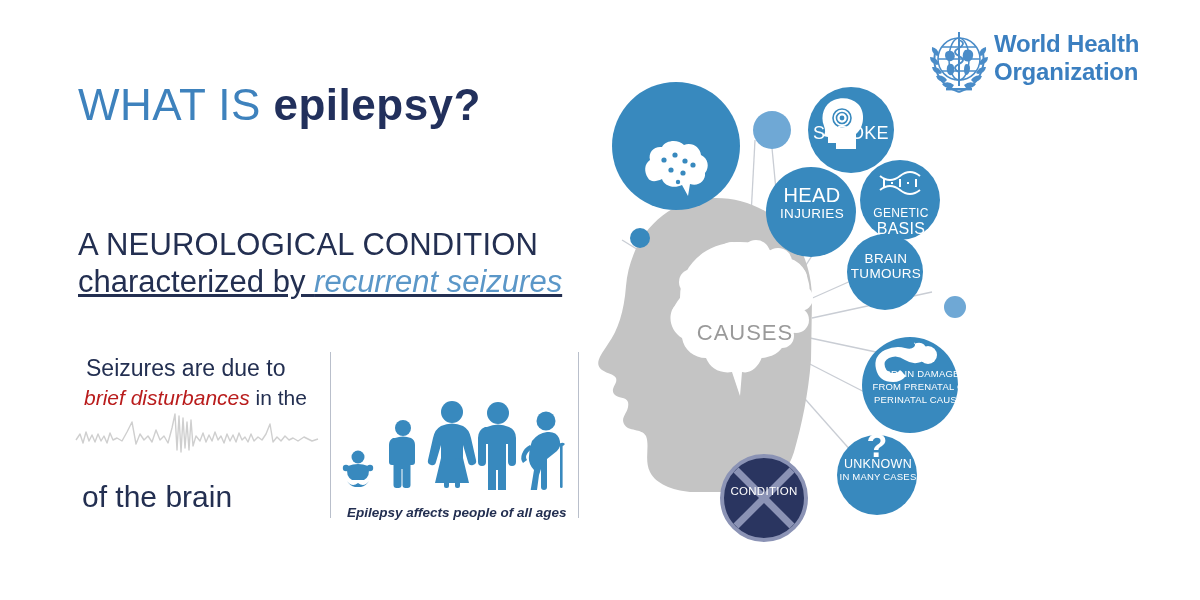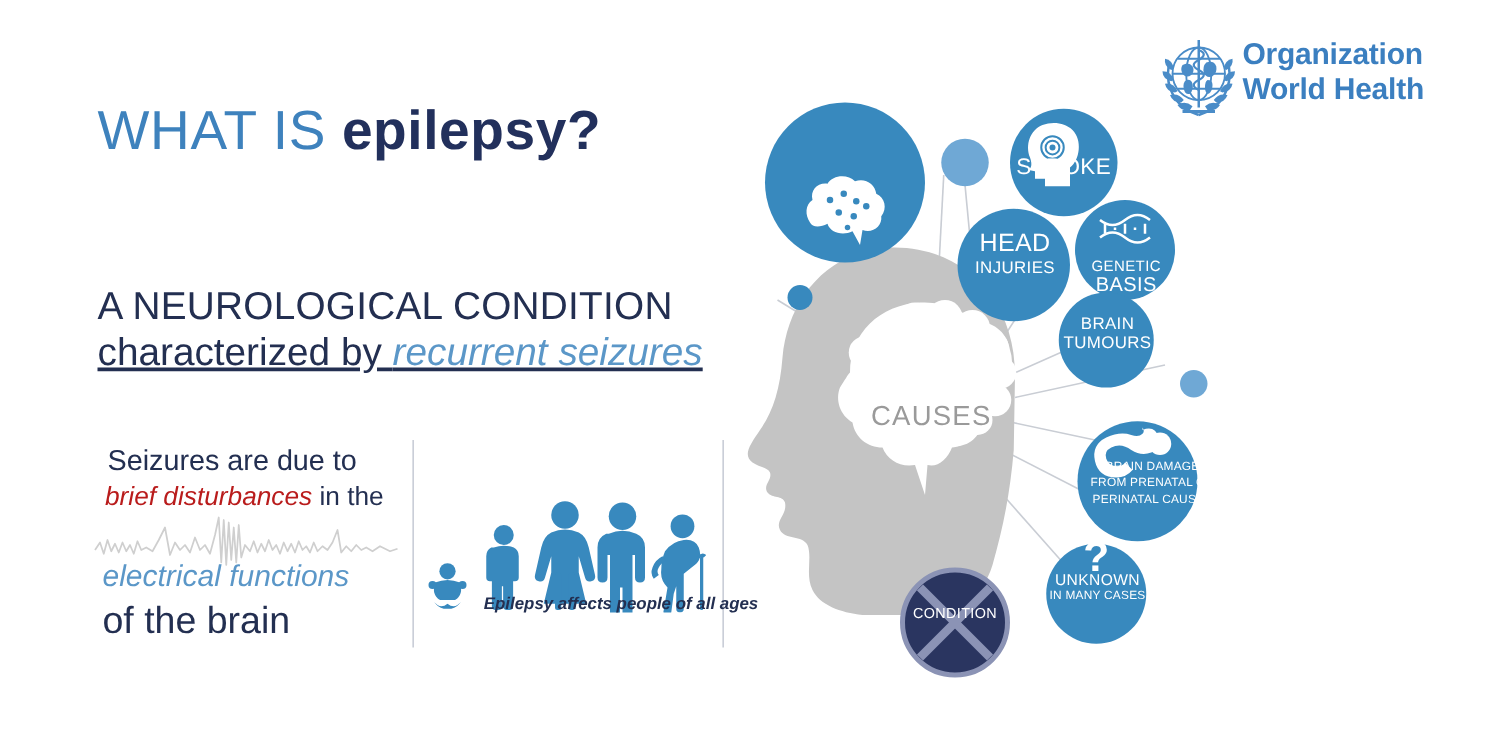--- a/index.html
+++ b/index.html
@@ -42,22 +42,22 @@
 
   .divider{
     position:absolute;width:1px;background:#b9bfcb;
   }
   .divider-left{left:330px;top:352px;height:166px;}
   .divider-right{left:578px;top:352px;height:166px;}
 
   
   .people{position:absolute;left:340px;top:395px;width:230px;height:95px;}
   .people-caption{
-    position:absolute;left:347px;top:475px;font-size:13.5px;
-    font-style:italic;font-weight:700;color:#232f51;white-space:nowrap;margin-left:40px;
+    position:absolute;left:347px;top:505px;font-size:13.5px;
+    font-style:italic;font-weight:700;color:#232f51;white-space:nowrap;
   }
 
   
   .who-logo{position:absolute;left:928px;top:26px;width:250px;height:76px;}
   .who-text{
     position:absolute;left:66px;top:4px;
     font-size:24px;font-weight:700;line-height:1.16;color:#3b7fc0;
     letter-spacing:-0.2px;
   }
 
@@ -112,21 +112,20 @@
         <polyline fill="none" stroke="#cfcfcf" stroke-width="1.4" stroke-linejoin="round" points="4,30 8,24 11,33 14,22 17,31 20,25 23,32 26,24 29,31 32,26 35,33 38,23 41,30 45,28
                   50,31 55,22 60,12 64,34 68,24 72,30 76,26 80,32 84,20 88,30 92,26 96,33
                   100,18 103,4 105,40 107,6 109,42 111,8 113,38 115,12 117,40 119,10 121,36
                   124,26 128,31 131,23 134,32 137,25 140,31 143,22 146,30 149,26 152,33
                   155,24 158,31 161,25 164,32 167,23 170,30 173,27 176,32 179,24 182,31
                   186,27 190,30 194,24 198,14 201,32 205,27 209,31 213,26 217,30 221,28
                   226,31 232,27 240,31 246,29"></polyline>
       </svg>
       <div class="eeg-line eeg-l1">Seizures are due to</div>
       <div class="eeg-line eeg-l2"><span class="em">brief disturbances</span><span> in the</span></div>
-      <div class="eeg-line eeg-l3">electrical functions</div>
       <div class="eeg-line eeg-l4">of the brain</div>
     </div>
 
     <div class="divider divider-left"></div>
     <div class="divider divider-right"></div>
 
     <svg class="people" viewBox="0 0 230 95">
       <g fill="#3889be">
 
         <g>
@@ -197,22 +196,22 @@
         <path d="M38,38 q4,0 4,4 q0,5 -3,7 q-3,0 -3,-5 q0,-5 2,-6z"></path>
       </g>
 
       <g stroke="#4a8cc8" fill="none" stroke-width="2">
         <line x1="31" y1="6" x2="31" y2="60"></line>
         <path d="M31,14 q8,3 0,8 q-8,4 0,8 q8,4 0,8 q-8,4 0,8" stroke-width="1.8"></path>
       </g>
       <rect x="18" y="62" width="26" height="2.4" fill="#4a8cc8"></rect>
     </svg>
     <div class="who-text">
+      <div>World Health</div>
       <div>Organization</div>
-      <div>World Health</div>
     </div>
   </div>
 
   <div class="diagram">
     <svg width="620" height="600" viewBox="0 0 620 600">
 
       <g stroke="#c9cdd4" stroke-width="1.3" fill="none">
         <line x1="140" y1="300" x2="42" y2="240"></line>
         <line x1="150" y1="285" x2="112" y2="185"></line>
         <line x1="168" y1="272" x2="175" y2="140"></line>

